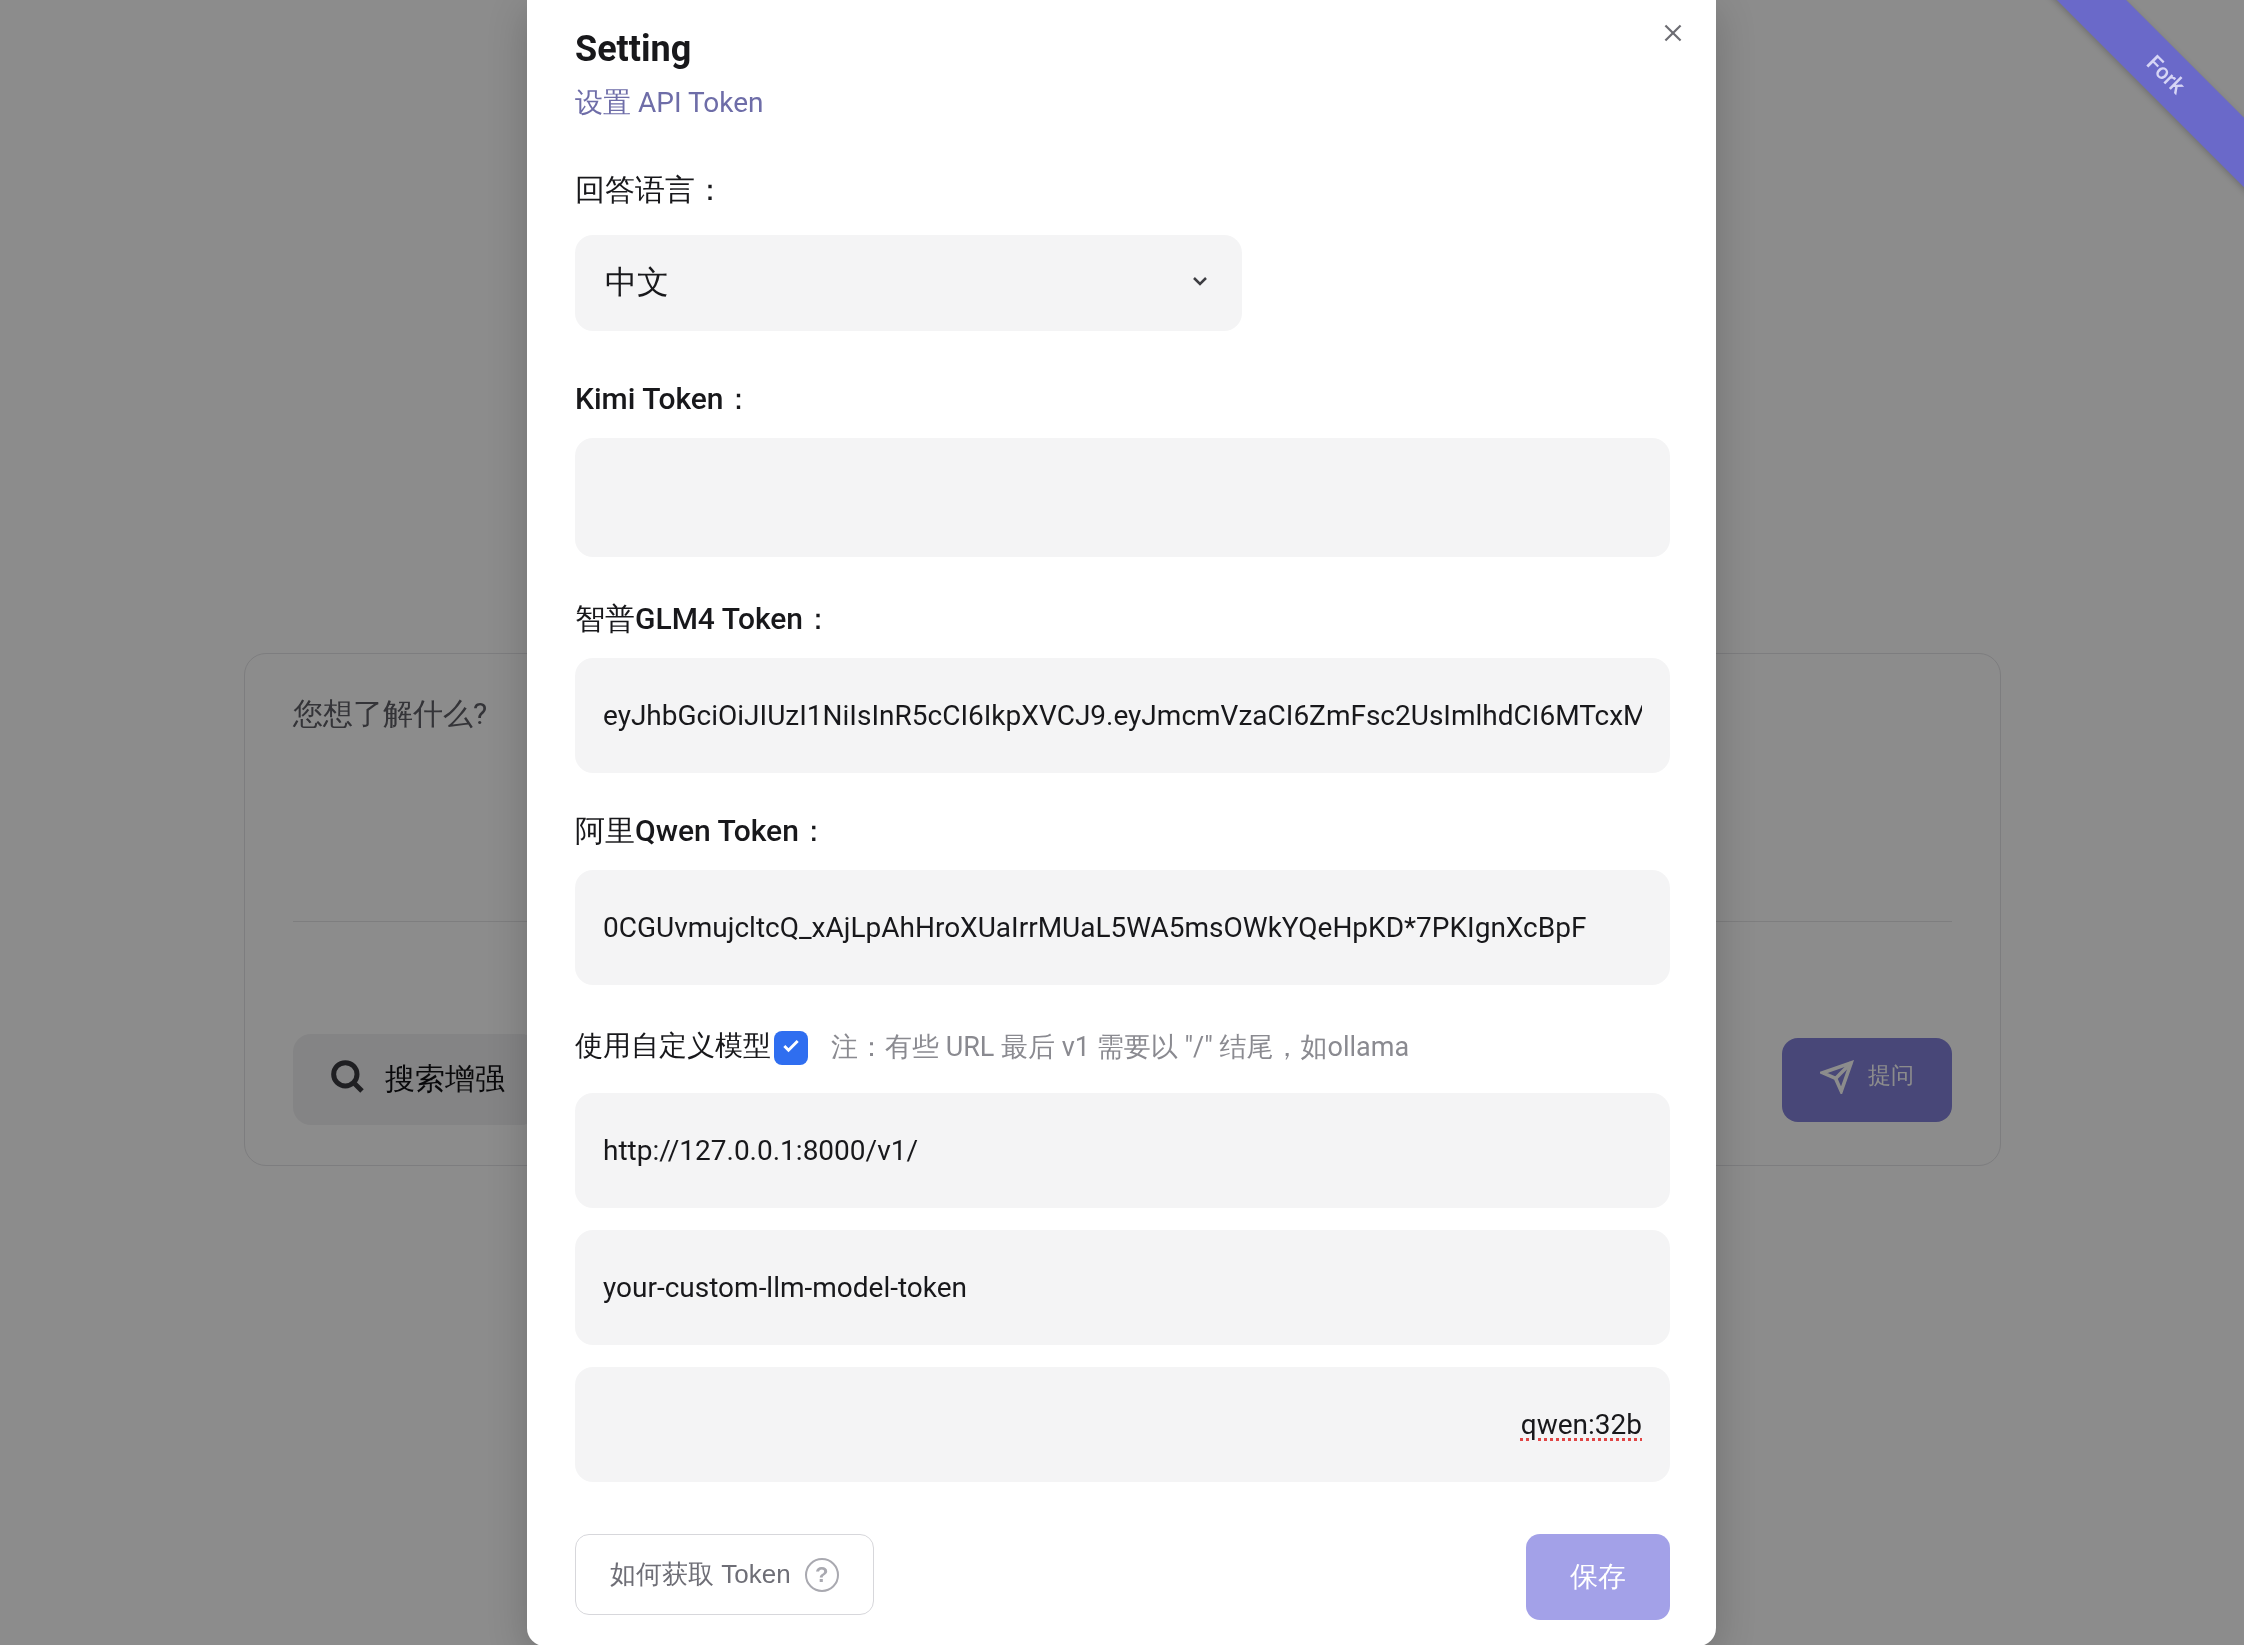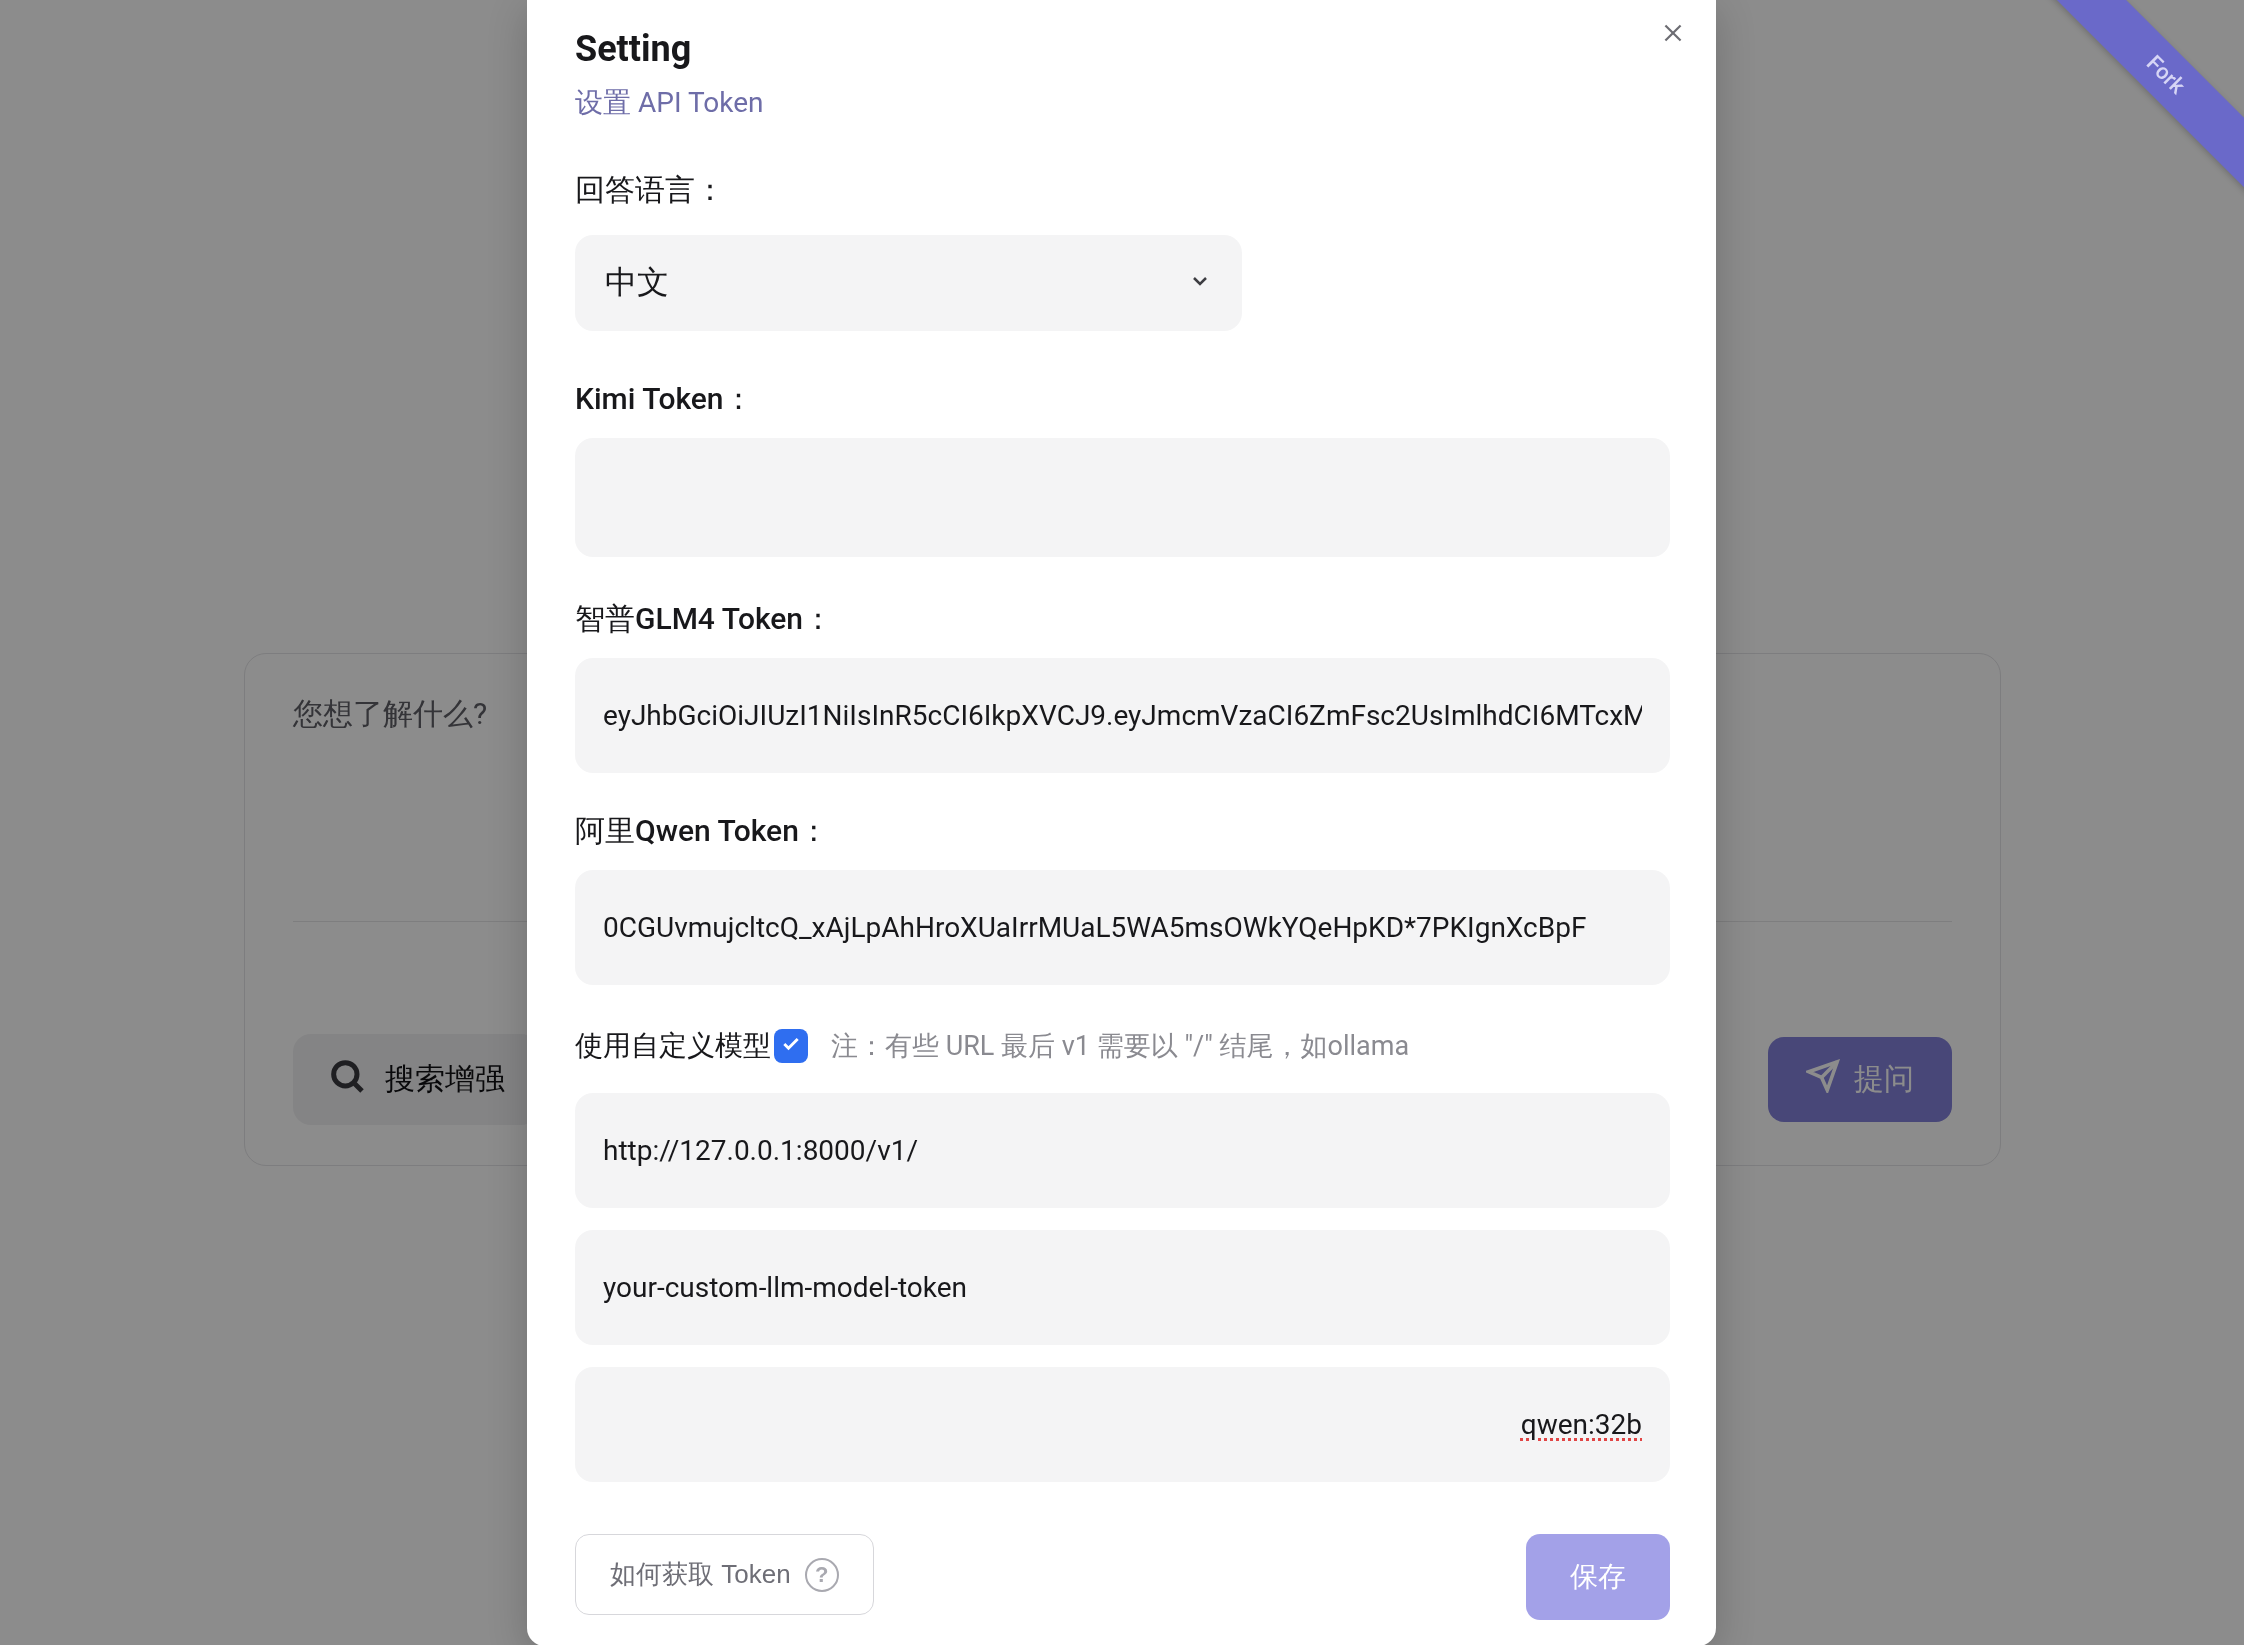--- a/index.html
+++ b/index.html
@@ -95,21 +95,21 @@
       stroke: #3a3a3f;
       fill: none;
       stroke-width: 3;
     }
     .ask-button {
       display: inline-flex;
       align-items: flex-start;
       gap: 14px;
       background: #8482da;
       color: #ffffff;
-      font-size: 30px;
+      font-size: 23px;
       padding: 22px 38px;
       border-radius: 16px;
       border: none;
       cursor: pointer;
     }
     .send-icon svg {
       width: 34px;
       height: 34px;
       stroke: #ffffff;
       fill: none;
@@ -222,21 +222,21 @@
       font-family: inherit;
       overflow: hidden;
       text-overflow: clip;
       line-height: 56px;
     }
     .input-field.short-gap { margin-top: 22px; }
     .input-field.first-custom { margin-top: 28px; }
 
     .custom-row {
       display: flex;
-      align-items: center;
+      align-items: flex-end;
       gap: 3px;
       margin-top: 42px;
     }
     .custom-label {
       font-size: 28px;
       color: #18181b;
       font-weight: 500;
     }
     .check-box {
       width: 34px;

